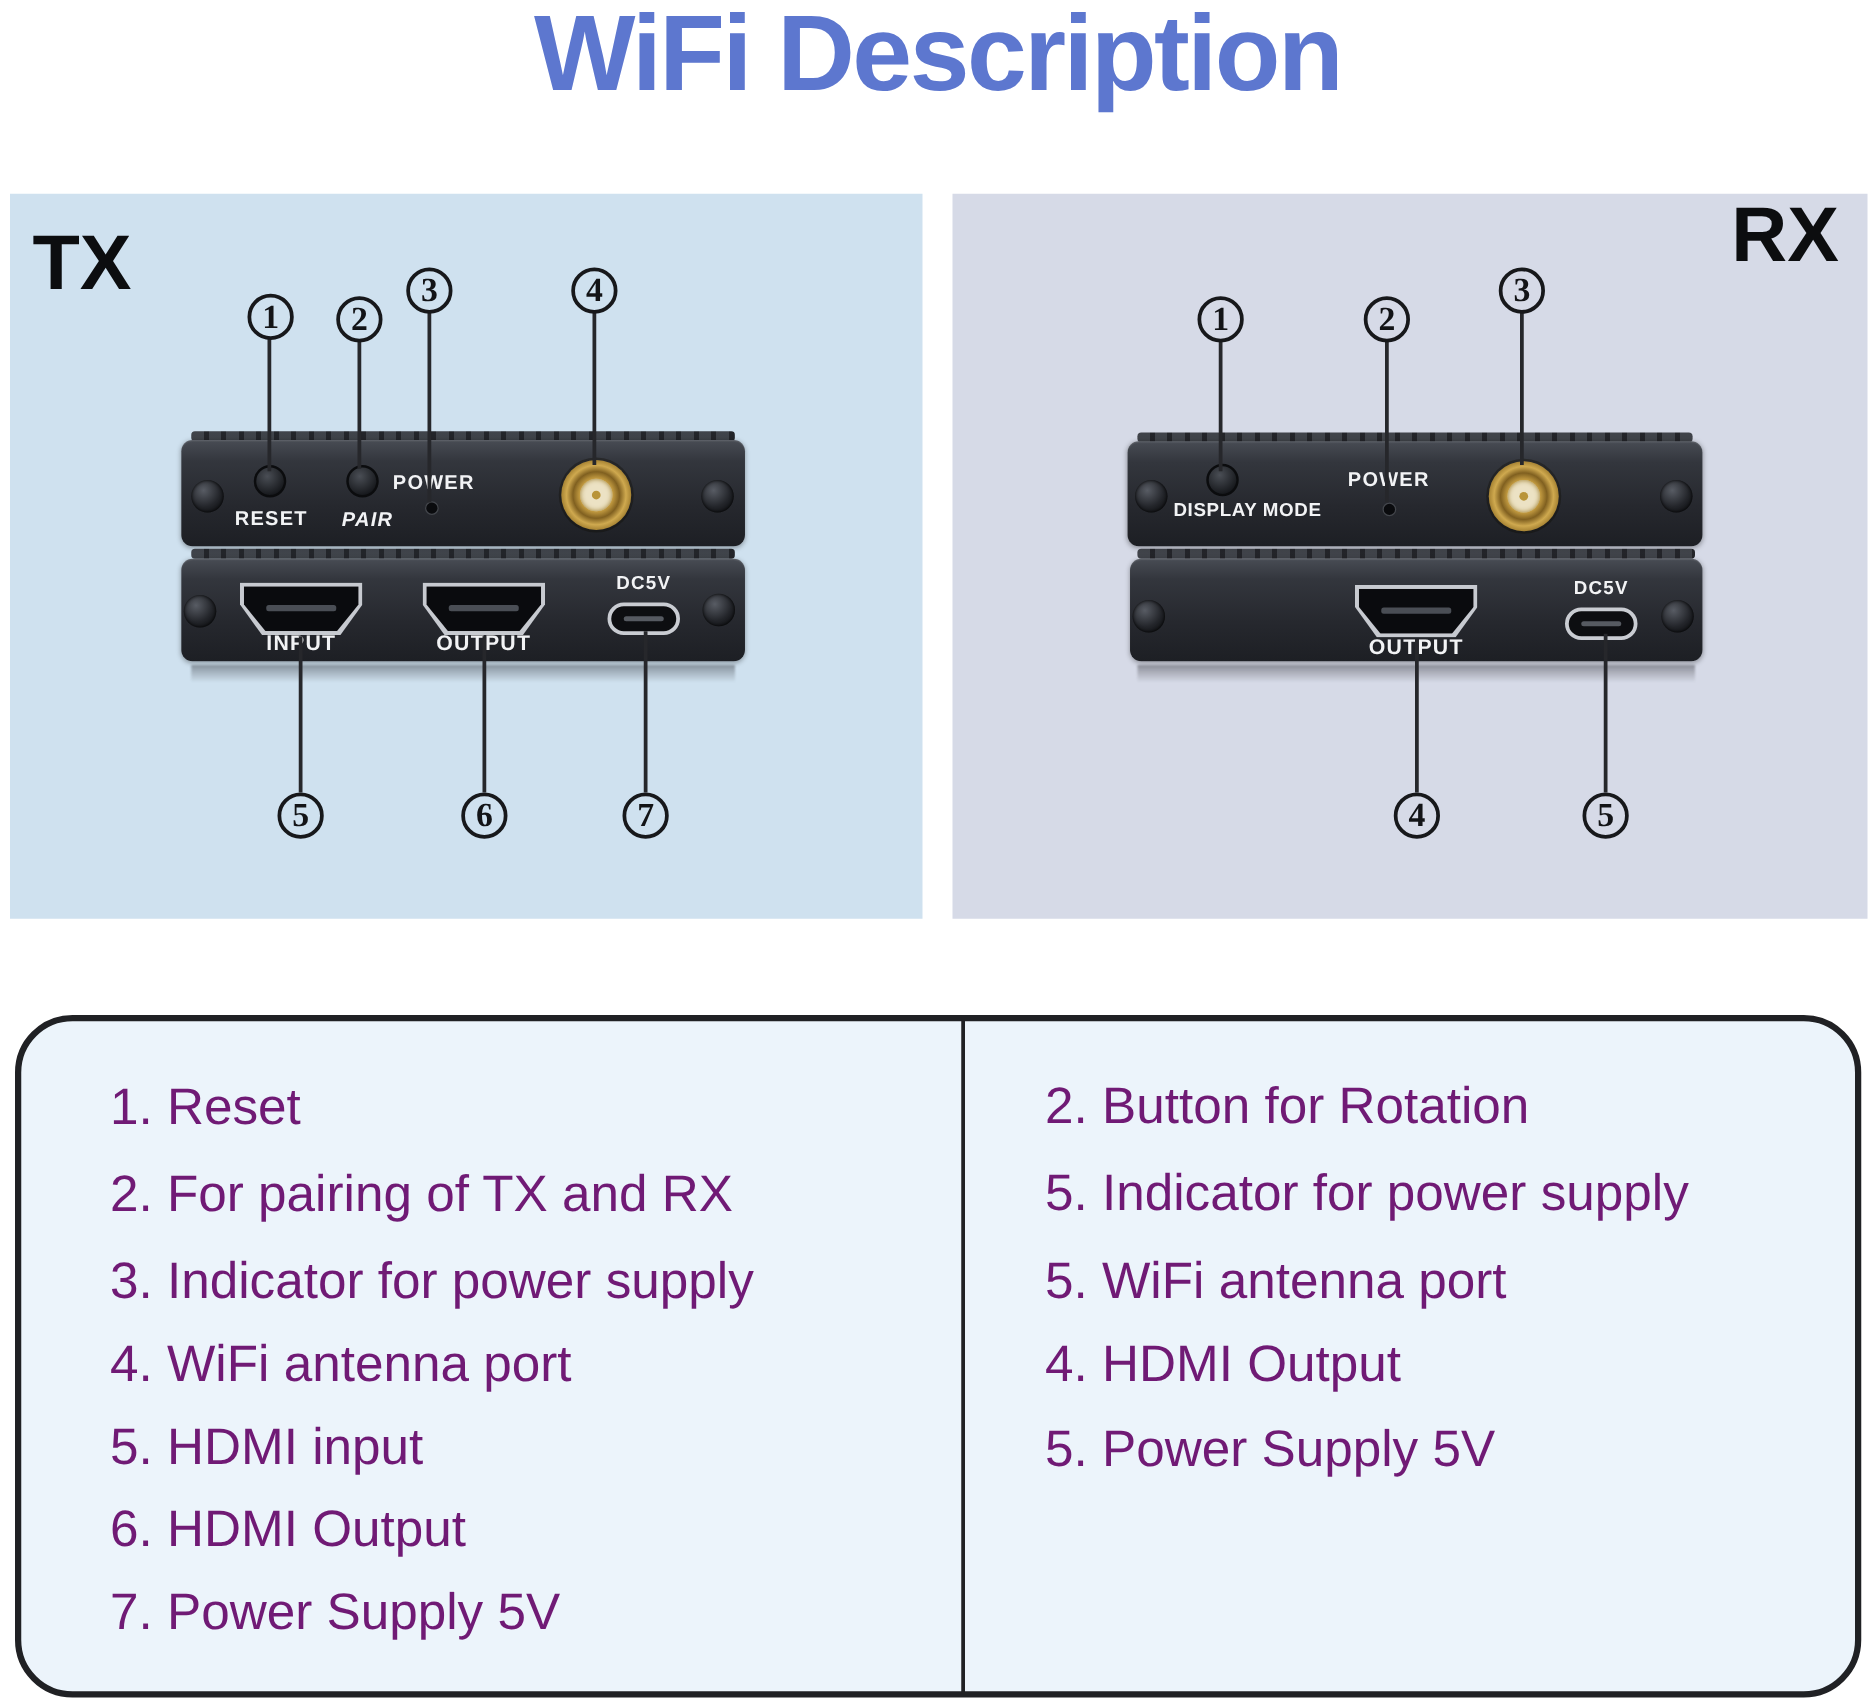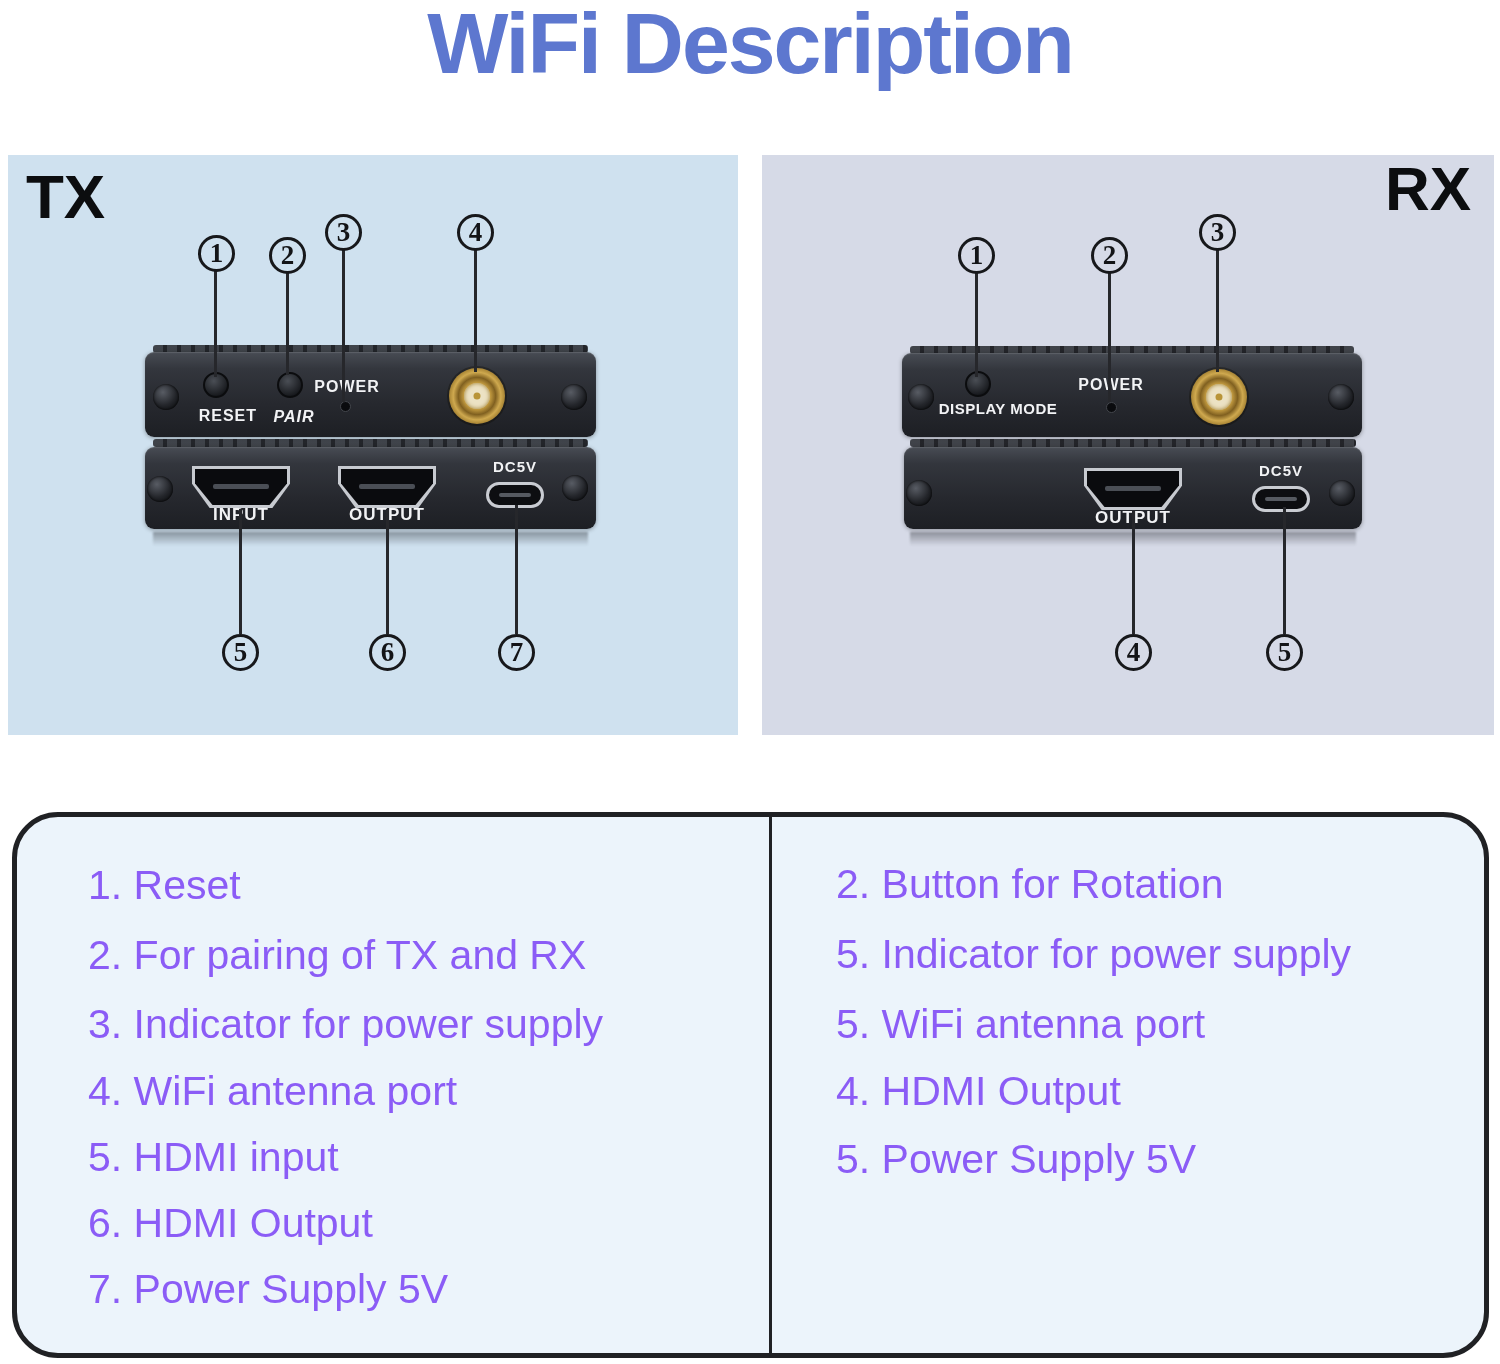--- a/index.html
+++ b/index.html
@@ -40,43 +40,43 @@
   .usbc{position:absolute;width:58px;height:26px;box-sizing:border-box;border:3px solid #c9ccd2;
         border-radius:13px;background:#0d0e11;}
   .usbc-slot{position:absolute;left:10px;top:8px;width:32px;height:4px;background:#565a61;border-radius:2px;}
   .callout{position:absolute;width:37px;height:37px;box-sizing:border-box;border:3.5px solid #17181b;
            border-radius:50%;display:flex;align-items:center;justify-content:center;
            font-family:"Liberation Serif",serif;font-size:27px;font-weight:600;color:#131417;line-height:1;}
   .cline{position:absolute;width:3px;background:#26272b;}
   #legend{position:absolute;left:12px;top:812px;width:1477px;height:546px;box-sizing:border-box;
           border:5px solid #202124;border-radius:46px;background:#ecf4fb;}
   #legend-divider{position:absolute;left:769px;top:814px;width:3px;height:542px;background:#202124;}
-  .legend-item{position:absolute;font-size:41px;color:#8b5cf6;white-space:nowrap;line-height:1.1;}
+  .legend-item{position:absolute;font-size:41px;color:#701a75;white-space:nowrap;line-height:1.1;}
 </style>
 </head>
 <body>
 
 <div id="page">
 
   <div id="title">WiFi Description</div>
 
   <div class="panel" id="tx-panel"></div>
 
   <div class="panel" id="rx-panel"></div>
 
-  <div class="panel-label" style="left:26px;top:166px;">TX</div>
+  <div class="panel-label" style="left:26px;top:180px;">TX</div>
   <div class="panel-label" style="left:1385px;top:158px;">RX</div>
 
   <div class="fins" style="left:153px;top:345px;width:435px;"></div>
   <div class="device" style="left:145px;top:352px;width:451px;height:85px;">
     <div class="screw" style="left:8px;top:32px;"></div>
     <div class="screw" style="left:416px;top:32px;"></div>
     <div class="btn" style="left:58px;top:20px;"></div>
     <div class="btn" style="left:132px;top:20px;"></div>
-    <div class="dev-label" style="left:32px;top:56px;width:80px;font-size:16px;text-align:right;">RESET</div>
+    <div class="dev-label" style="left:32px;top:56px;width:80px;font-size:16px;">RESET</div>
     <div class="dev-label" style="left:109px;top:57px;width:80px;font-size:16px;font-style:italic;">PAIR</div>
     <div class="dev-label" style="left:162px;top:27px;width:80px;font-size:16px;">POWER</div>
     <div class="led" style="left:195px;top:49px;"></div>
     <div class="ant" style="left:304px;top:16px;">
       <div class="ant-core"></div>
       <div class="ant-pin"></div>
     </div>
   </div>
 
   <div class="fins" style="left:153px;top:439px;width:435px;"></div>

